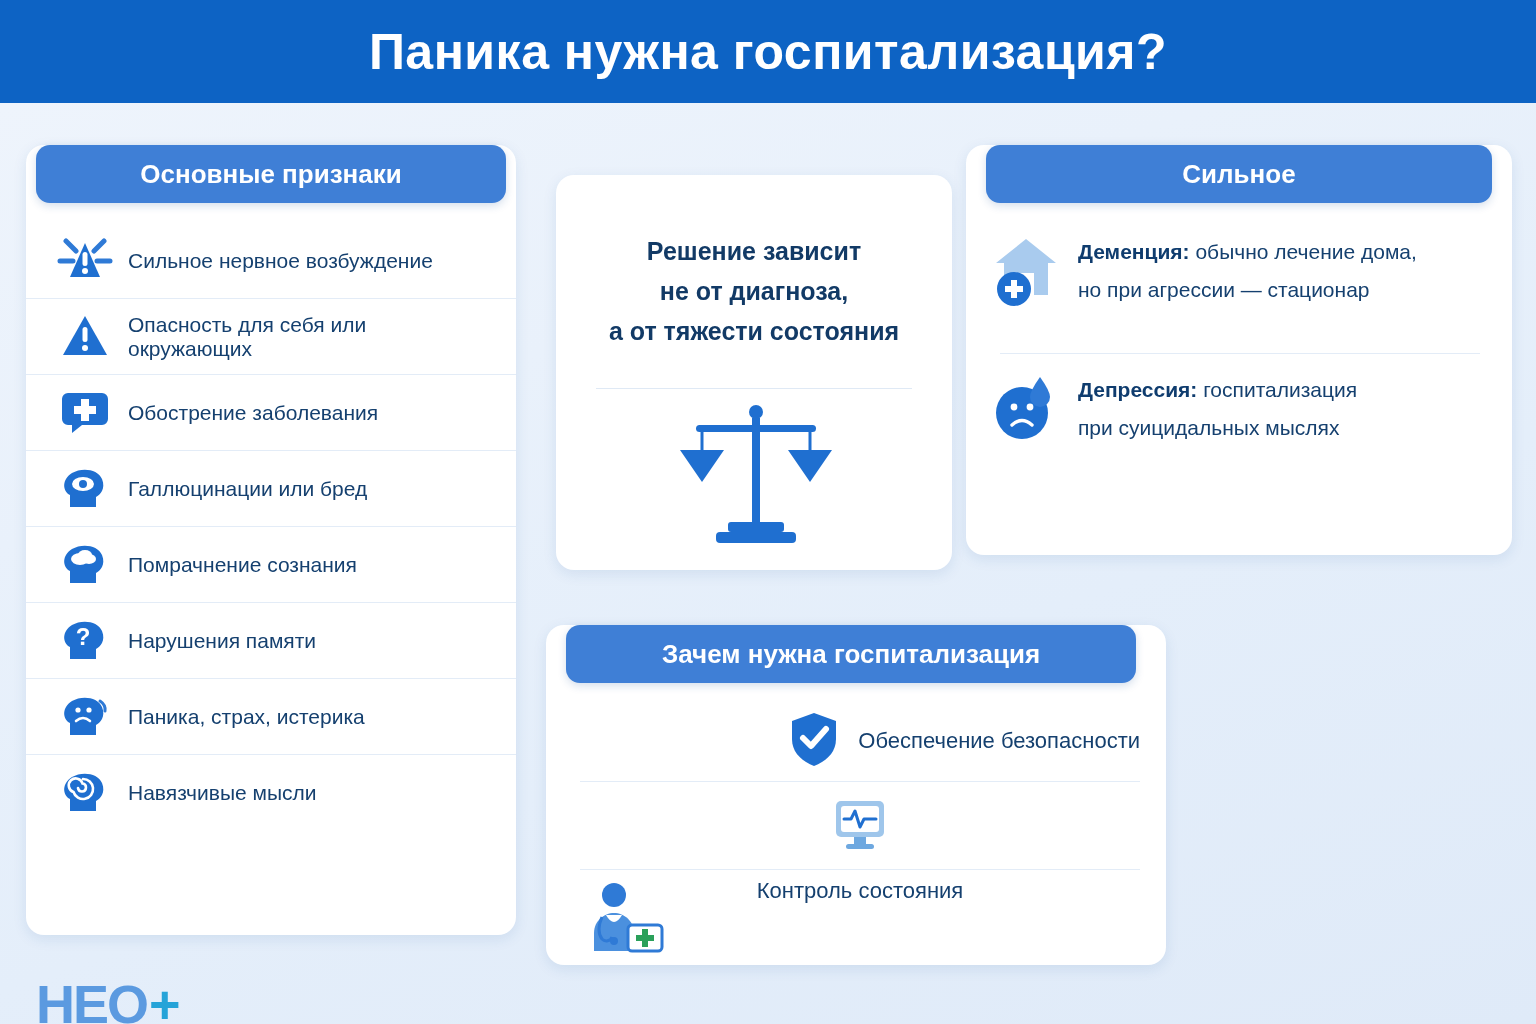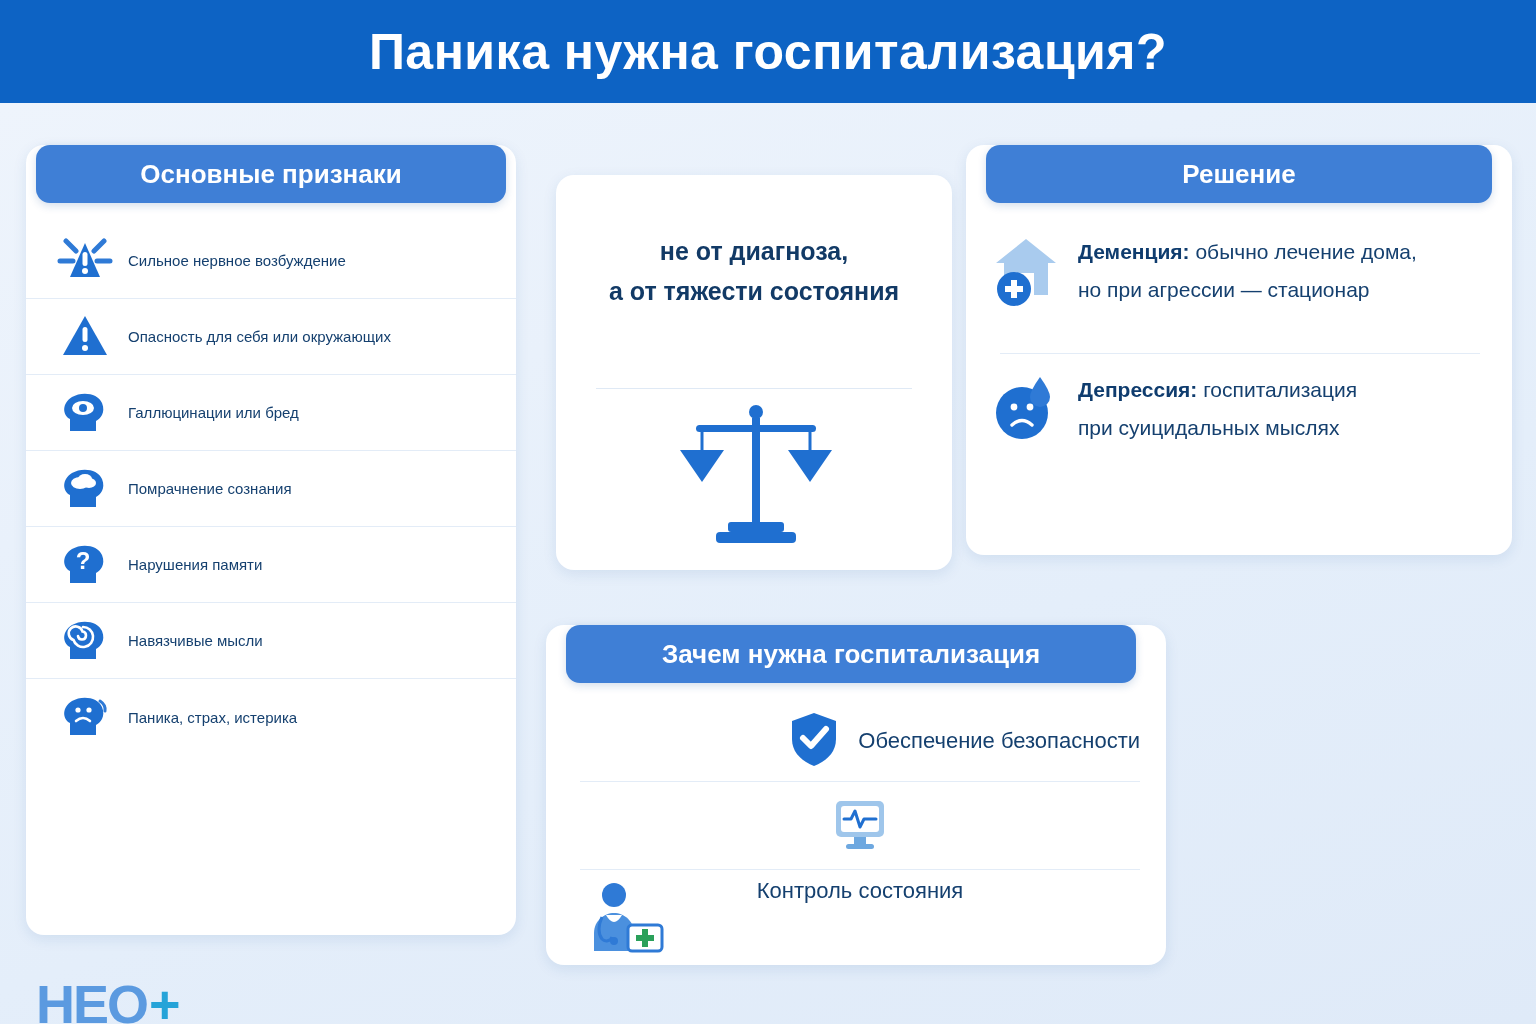--- a/index.html
+++ b/index.html
@@ -64,21 +64,21 @@
   .sign-list { position: absolute; left: 26px; top: 120px; width: 490px; }
   .sign-row {
     display: flex;
     align-items: center;
     height: 76px;
     padding: 0 22px 0 30px;
     border-bottom: 1px solid #e3ecf7;
     gap: 14px;
   }
   .sign-row:last-child { border-bottom: none; }
-  .sign-label { font-size: 15px; color: #15406f; }
+  .sign-label { font-size: 21px; color: #15406f; }
 
   .ico { flex: 0 0 auto; display: block; }
 
   
   #decision-card { left: 556px; top: 72px; width: 396px; height: 395px; }
   .decision-text {
     position: absolute;
     left: 556px; top: 128px; width: 396px;
     text-align: center;
     font-size: 25px;
@@ -171,20 +171,30 @@
       <span class="ico">
         <svg width="58" height="48" viewBox="0 0 58 48">
           <path d="M29 5 L51 44 L7 44 Z" fill="#1f6fd0"></path>
           <rect x="26.5" y="16" width="5" height="15" rx="2.5" fill="#ffffff"></rect>
           <circle cx="29" cy="37" r="3" fill="#ffffff"></circle>
         </svg>
       </span>
       <span class="sign-label">Опасность для себя или окружающих</span>
     </div>
 
+    <div class="sign-row">
+      <span class="ico">
+        <svg width="58" height="48" viewBox="0 0 58 48">
+          <path d="M12 6 H46 a6 6 0 0 1 6 6 v20 a6 6 0 0 1 -6 6 H26 l-10 8 v-8 h-4 a6 6 0 0 1 -6 -6 V12 a6 6 0 0 1 6 -6 Z" fill="#1f6fd0"></path>
+          <rect x="25" y="12" width="8" height="22" fill="#ffffff"></rect>
+          <rect x="18" y="19" width="22" height="8" fill="#ffffff"></rect>
+        </svg>
+      </span>
+      <span class="sign-label">Обострение заболевания</span>
+    </div>
 
     <div class="sign-row">
       <span class="ico">
         <svg width="58" height="48" viewBox="0 0 58 48">
           <path d="M14 44 V32 C6 28 6 16 16 10 C26 4 42 6 46 16 C50 26 44 32 40 34 V44 Z" fill="#1f6fd0"></path>
           <ellipse cx="27" cy="21" rx="11" ry="7" fill="#ffffff"></ellipse>
           <circle cx="27" cy="21" r="4" fill="#1f6fd0"></circle>
         </svg>
       </span>
       <span class="sign-label">Галлюцинации или бред</span>
@@ -203,69 +213,70 @@
     </div>
 
     <div class="sign-row">
       <span class="ico">
         <svg width="58" height="48" viewBox="0 0 58 48">
           <path d="M14 44 V32 C6 28 6 16 16 10 C26 4 42 6 46 16 C50 26 44 32 40 34 V44 Z" fill="#1f6fd0"></path>
           <text x="27" y="30" font-family="Liberation Sans, sans-serif" font-size="24" font-weight="bold" fill="#ffffff" text-anchor="middle">?</text>
         </svg>
       </span>
       <span class="sign-label">Нарушения памяти</span>
-    </div>
-
-    <div class="sign-row">
-      <span class="ico">
-        <svg width="58" height="48" viewBox="0 0 58 48">
-          <path d="M14 44 V32 C6 28 6 16 16 10 C26 4 42 6 46 16 C50 26 44 32 40 34 V44 Z" fill="#1f6fd0"></path>
-          <path d="M27 12 a10 10 0 1 1 -9.5 13 a7 7 0 1 1 9 -8.5 a4 4 0 1 1 -4.5 4.5" fill="none" stroke="#ffffff" stroke-width="2.6" stroke-linecap="round"></path>
-        </svg>
-      </span>
-      <span class="sign-label">Навязчивые мысли</span>
     </div>
 
     <div class="sign-row">
       <span class="ico">
         <svg width="58" height="48" viewBox="0 0 58 48">
           <path d="M14 44 V32 C6 28 6 16 16 10 C26 4 42 6 46 16 C50 26 44 32 40 34 V44 Z" fill="#1f6fd0"></path>
           <circle cx="22" cy="19" r="2.6" fill="#ffffff"></circle>
           <circle cx="33" cy="19" r="2.6" fill="#ffffff"></circle>
           <path d="M20 30 q7 -6 14 0" fill="none" stroke="#ffffff" stroke-width="2.6" stroke-linecap="round"></path>
           <path d="M44 10 q6 4 5 10" fill="none" stroke="#2f7ad6" stroke-width="3" stroke-linecap="round"></path>
         </svg>
       </span>
       <span class="sign-label">Паника, страх, истерика</span>
     </div>
 
+    <div class="sign-row">
+      <span class="ico">
+        <svg width="58" height="48" viewBox="0 0 58 48">
+          <path d="M14 44 V32 C6 28 6 16 16 10 C26 4 42 6 46 16 C50 26 44 32 40 34 V44 Z" fill="#1f6fd0"></path>
+          <path d="M27 12 a10 10 0 1 1 -9.5 13 a7 7 0 1 1 9 -8.5 a4 4 0 1 1 -4.5 4.5" fill="none" stroke="#ffffff" stroke-width="2.6" stroke-linecap="round"></path>
+        </svg>
+      </span>
+      <span class="sign-label">Навязчивые мысли</span>
+    </div>
+
   </div>
 
   <div class="card" id="decision-card"></div>
   <div class="decision-text">
+    <div>Решение зависит</div>
     <div>не от диагноза,</div>
     <div>а от тяжести состояния</div>
   </div>
   <div id="decision-divider"></div>
   <div id="scales">
     <svg width="160" height="150" viewBox="0 0 160 150">
       <circle cx="80" cy="14" r="7" fill="#1f6fd0"></circle>
       <rect x="76" y="20" width="8" height="104" fill="#1f6fd0"></rect>
       <rect x="20" y="27" width="120" height="7" rx="3.5" fill="#1f6fd0"></rect>
       <path d="M26 32 L26 52" stroke="#1f6fd0" stroke-width="3"></path>
       <path d="M134 32 L134 52" stroke="#1f6fd0" stroke-width="3"></path>
       <path d="M4 52 L48 52 L26 84 Z" fill="#1f6fd0"></path>
       <path d="M112 52 L156 52 L134 84 Z" fill="#1f6fd0"></path>
       <rect x="52" y="124" width="56" height="10" rx="3" fill="#1f6fd0"></rect>
       <rect x="40" y="134" width="80" height="11" rx="4" fill="#1f6fd0"></rect>
     </svg>
   </div>
 
   <div class="card" id="examples-card"></div>
-  <div class="card-header" id="examples-header">Решение</div>
+  <div class="card-header" id="examples-header">Сильное</div>
   <div id="examples-divider"></div>
 
   <div class="example-row" id="example-row-0">
     <span class="ico">
       <svg width="72" height="74" viewBox="0 0 72 74">
         <path d="M36 6 L66 30 H58 V62 H14 V30 H6 Z" fill="#a9cbee"></path>
         <rect x="28" y="40" width="16" height="22" fill="#ffffff"></rect>
         <circle cx="24" cy="56" r="17" fill="#1f6fd0"></circle>
         <rect x="21" y="47" width="6" height="18" fill="#ffffff"></rect>
         <rect x="15" y="53" width="18" height="6" fill="#ffffff"></rect>

